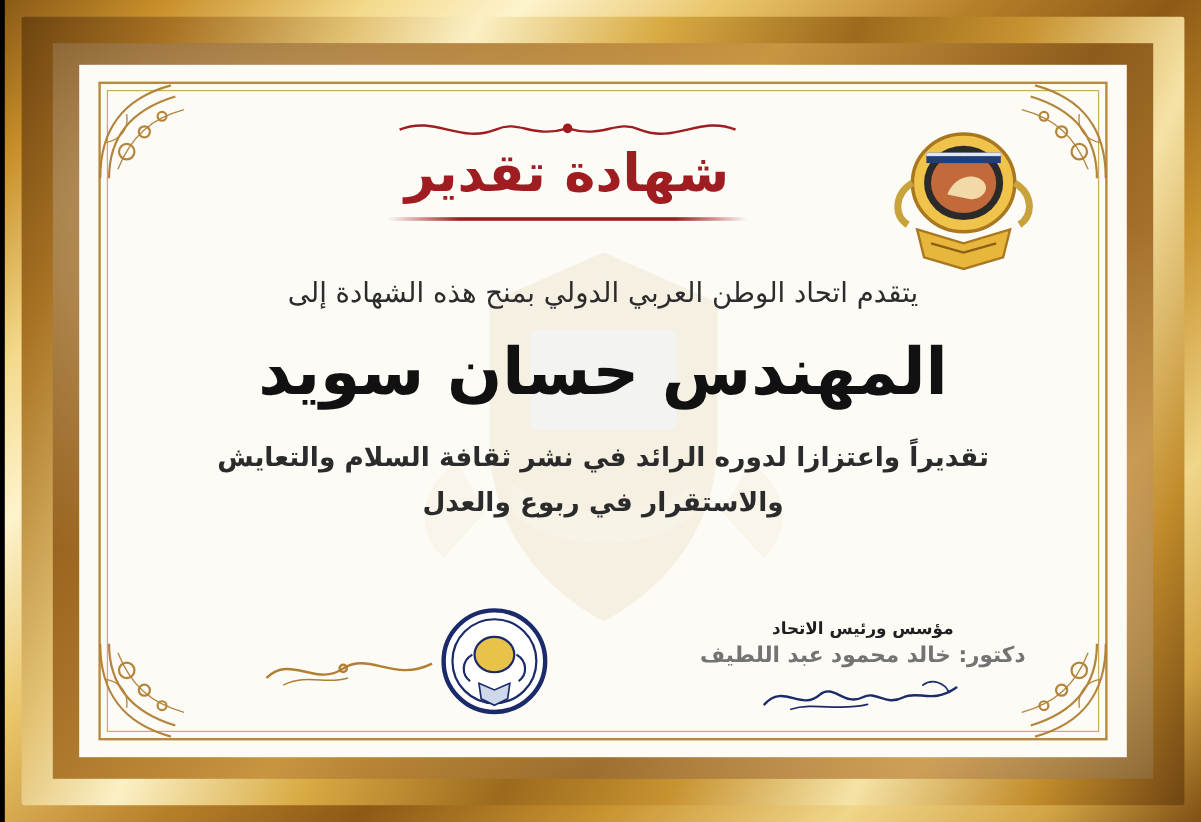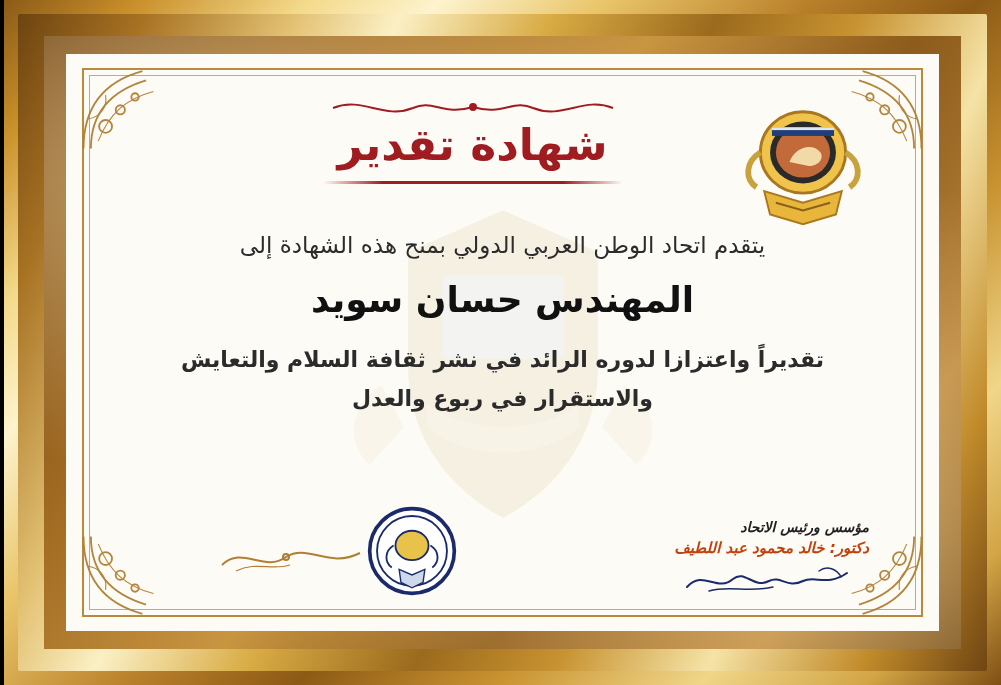--- a/index.html
+++ b/index.html
@@ -168,55 +168,54 @@
   .intro-line {
     margin-top: 26px;
     font-size: 23px;
     font-weight: normal;
     color: #2c2c2c;
     letter-spacing: 0px;
   }
 
   .recipient {
     margin-top: 20px;
-    font-size: 36px;
+    font-size: 54px;
     font-weight: bold;
     color: #111;
     line-height: 1.2;
   }
 
   .body-text {
     margin-top: 20px;
     font-size: 22px;
     font-weight: bold;
     color: #2b2b2b;
     line-height: 1.75;
     text-align: center;
   }
   .body-text div { white-space: nowrap; }
 
   .signature-area {
     position: absolute;
     right: 70px;
     bottom: 34px;
-    text-align: right;
+    text-align: center;
     width: 300px;
     direction: rtl;
-    font-style: italic;
   }
   .sig-role {
     font-size: 14px;
     font-weight: bold;
     color: #1f1f1f;
     margin-bottom: 4px;
   }
   .sig-name {
-    font-size: 15px;
-    font-weight: bold;
-    color: #c2410c;
+    font-size: 18px;
+    font-weight: bold;
+    color: #737373;
   }
   .sig-mark {
     margin-top: 6px;
     height: 34px;
     color: #1b2a6b;
   }
 
   .seal {
     position: absolute;
     left: 300px;

